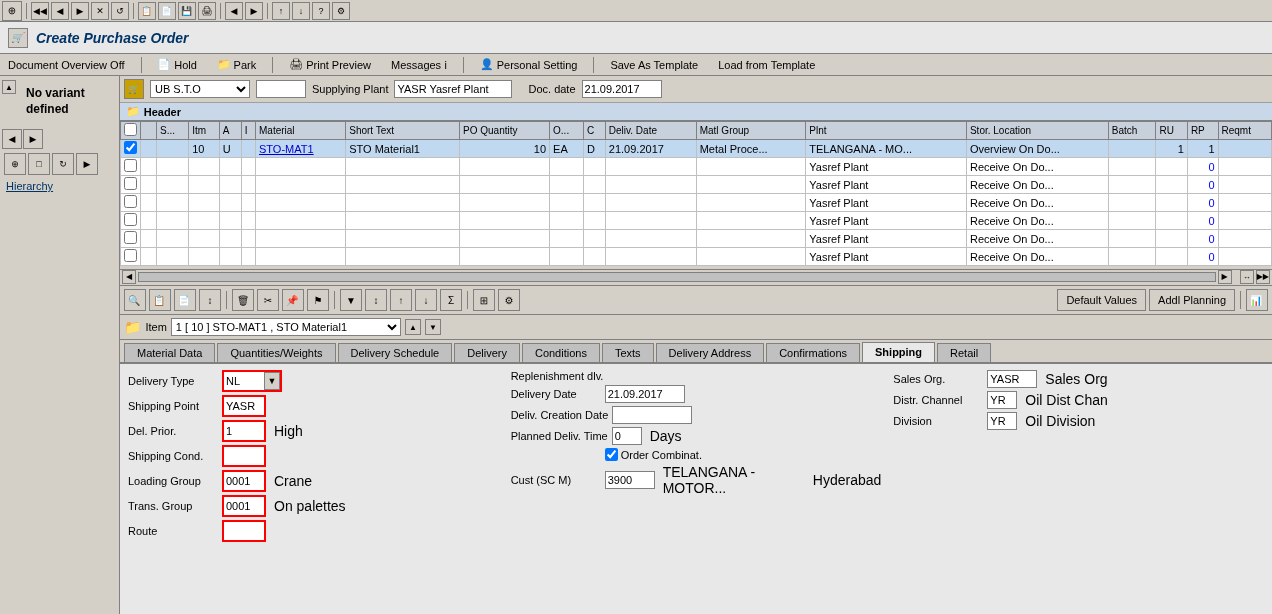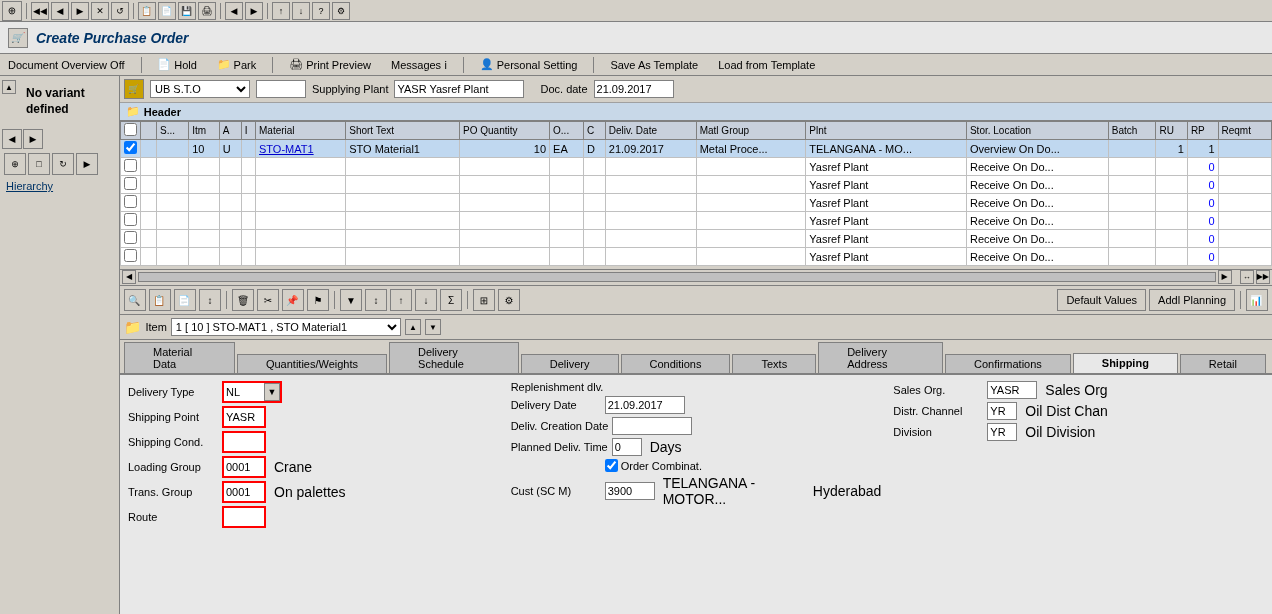--- a/index.html
+++ b/index.html
@@ -241,21 +241,21 @@
 
     
     .tabs-row {
       background: #d4d0c8;
       display: flex;
       align-items: flex-end;
       padding: 2px 4px 0 4px;
       border-bottom: 2px solid #808080;
     }
     .tab {
-      padding: 3px 28px;
+      padding: 3px 12px;
       font-size: 11px;
       background: #c0c0c0;
       border: 1px solid #808080;
       border-bottom: none;
       cursor: pointer;
       margin-right: 2px;
       color: #000;
     }
     .tab.active {
       background: #e8e8e8;
@@ -411,21 +411,21 @@
 
   <div class="right-content">
 
     <div class="vendor-row">
       <div class="icon-btn" style="background:#c8a000;color:white;font-size:9px;">🛒</div>
       <select class="vendor-select">
         <option>UB S.T.O</option>
       </select>
       <input type="text" class="field-input" style="width: 50px;" value="">
       <span class="field-label">Supplying Plant</span>
-      <input type="text" class="field-input" style="width: 130px;" value="YASR Yasref Plant">
+      <input type="text" class="field-input" style="width: 118px;" value="YASR Yasref Plant">
       <span class="field-label" style="margin-left:10px;">Doc. date</span>
       <input type="text" class="field-input doc-date-input" value="21.09.2017" style="">
     </div>
 
     <div class="section-header">
       <span>📁</span>
       <span>Header</span>
     </div>
 
     <div class="table-area">
@@ -695,20 +695,27 @@
               <button class="detail-select-btn">▼</button>
             </div>
           </div>
           <div class="field-row">
             <label>Shipping Point</label>
             <div style="display:flex;align-items:center;border:2px solid red;">
               <input type="text" class="detail-input" style="width: 40px; border: none;" value="YASR">
             </div>
           </div>
           <div class="field-row">
+            <label>Del. Prior.</label>
+            <div style="display:flex;align-items:center;border:2px solid red;">
+              <input type="text" class="detail-input" style="width: 40px; border: none;" value="1">
+            </div>
+            <span class="detail-text" style="margin-left:4px;">High</span>
+          </div>
+          <div class="field-row">
             <label>Shipping Cond.</label>
             <div style="display:flex;align-items:center;border:2px solid red;">
               <input type="text" class="detail-input" style="width: 40px; border: none;" value="">
             </div>
           </div>
           <div class="field-row">
             <label>Loading Group</label>
             <div style="display:flex;align-items:center;border:2px solid red;">
               <input type="text" class="detail-input" style="width: 40px; border: none;" value="0001">
             </div>

